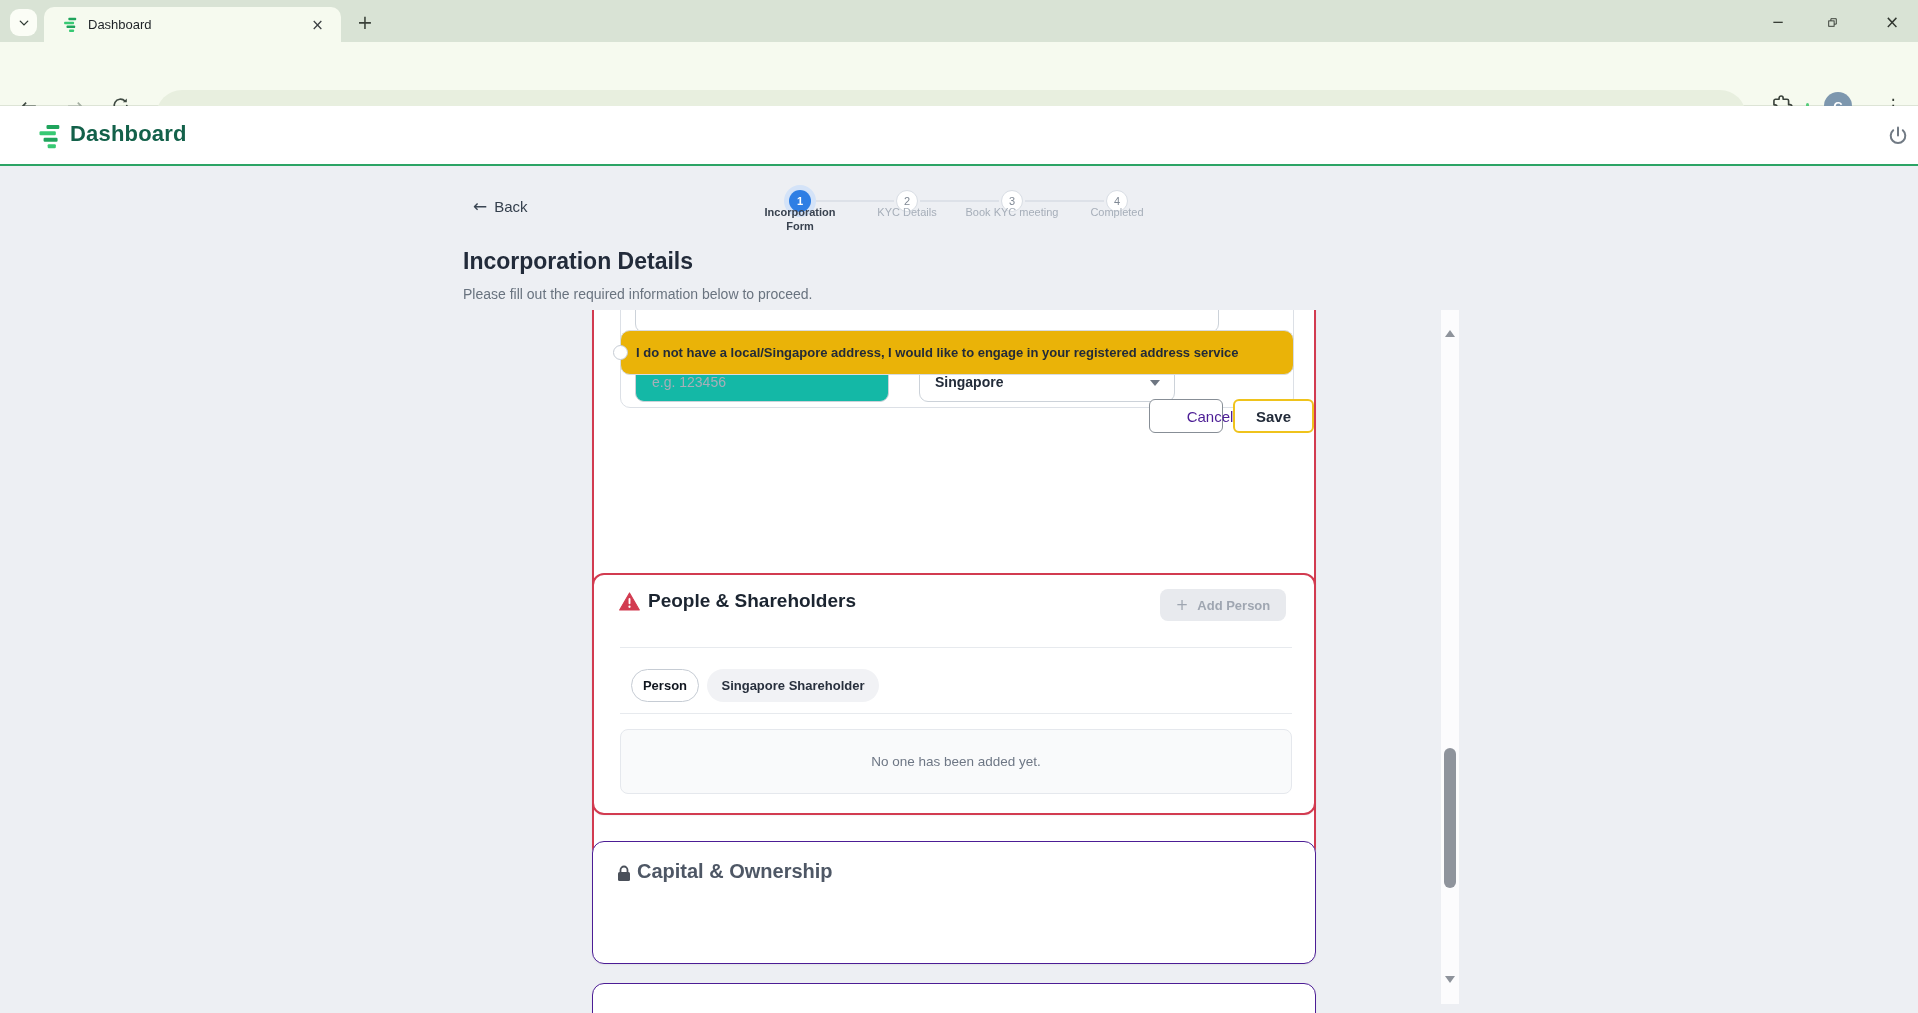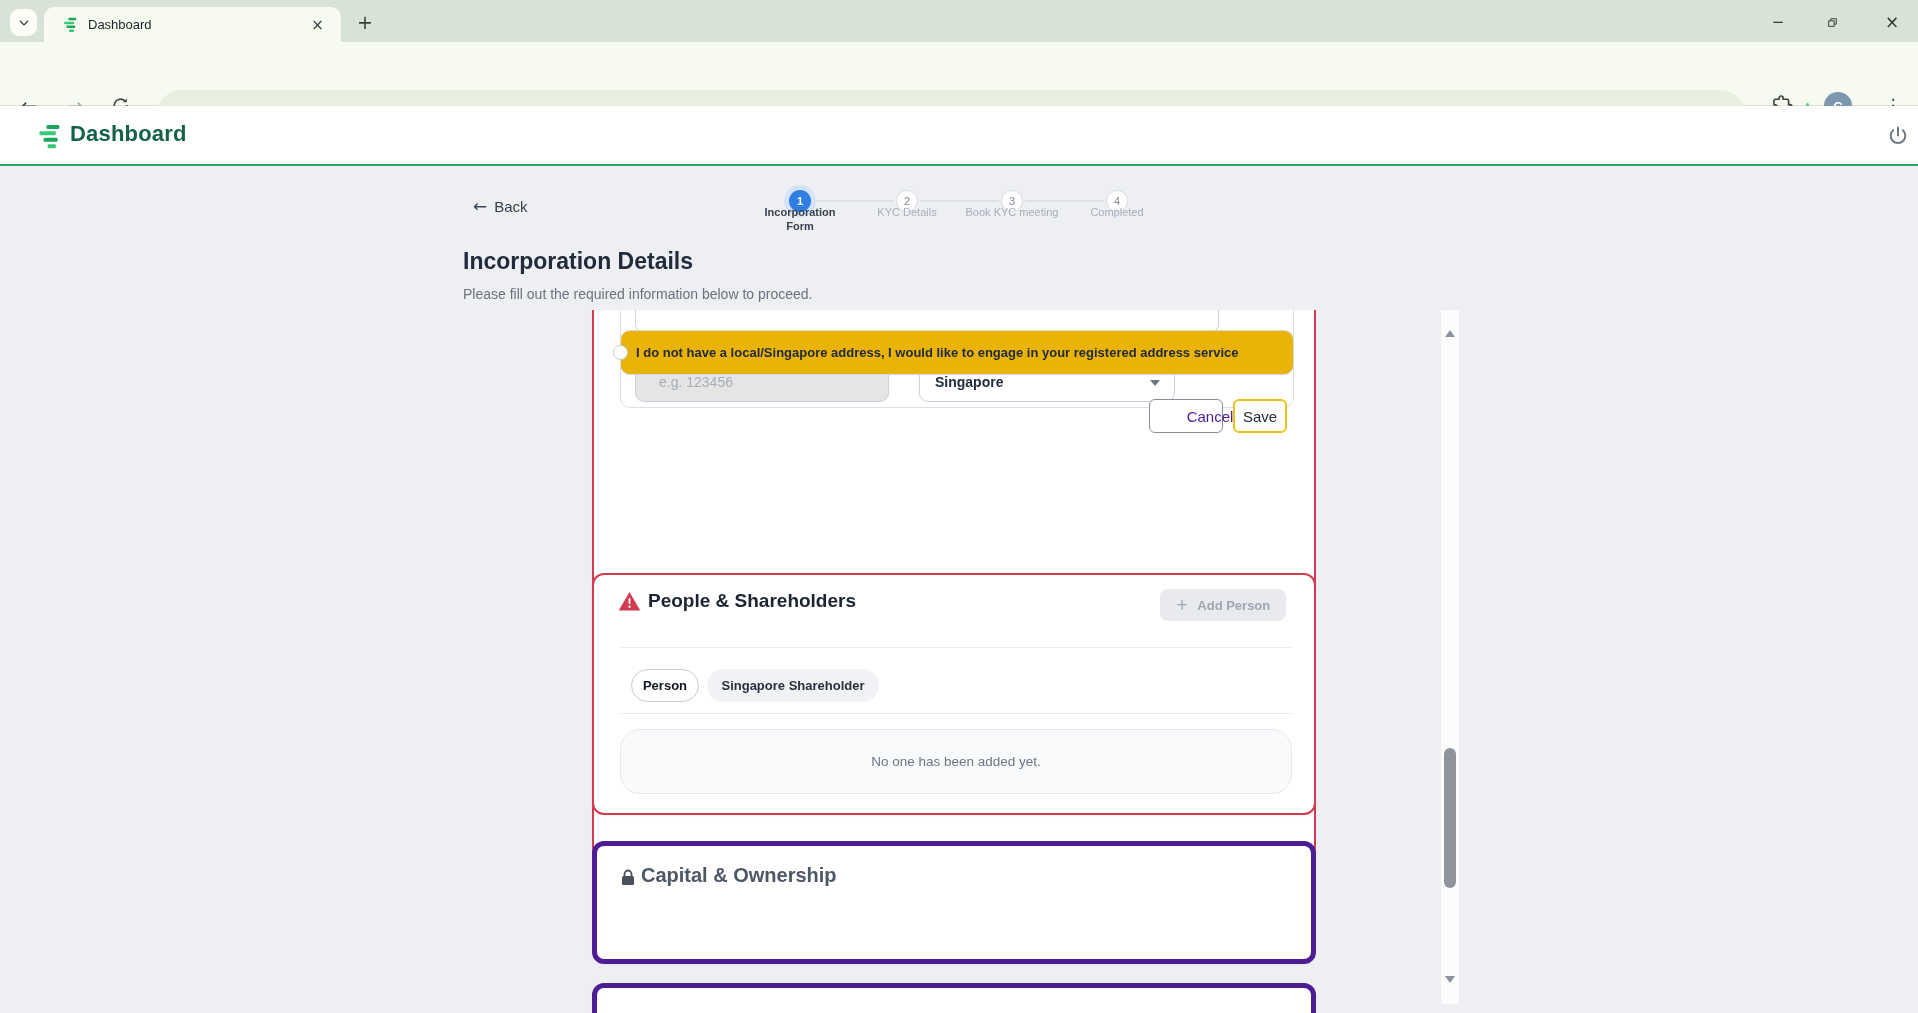--- a/index.html
+++ b/index.html
@@ -54,51 +54,51 @@
   .step-label.active { color:#39424f; font-weight:600; }
 
   #page-title { left:463px; top:248px; font-size:23px; font-weight:600; color:#222b3a; }
   #page-subtitle { left:463px; top:286px; font-size:14px; color:#69737f; }
 
   
   #viewport { left:0; top:310px; width:1918px; height:703px; overflow:hidden; position:absolute; }
 
   .card { position:absolute; left:592px; width:724px; background:#fff; border-radius:12px; box-shadow:0 1px 2px rgba(16,24,40,.05); }
   .card.error { border:2px solid #d23b50; }
-  .card.plain { border:5px solid #4c1d95; }
+  .card.plain { border:1px solid #4c1d95; }
 
   .divider { position:absolute; left:26px; width:672px; height:1px; background:#e7eaee; }
 
   
   #card-address { top:-96px; height:645px; }
   #inner-fieldset { position:absolute; left:26px; top:14px; width:674px; height:178px; border:1px solid #dcе0e6; border:1px solid #dce0e6; border-radius:10px; }
   #cutoff-input { position:absolute; left:14px; top:28px; width:584px; height:74px; border:1px solid #ccd2d9; border-radius:9px; background:#fff; }
   .fld-label { position:absolute; font-size:13px; font-weight:bold; color:#2a3342; }
-  .fld-input { position:absolute; height:41px; border:1px solid #ccd2d9; border-radius:9px; background:#e5e5e5; font-size:14px; padding:0 23px; color:#232c3a; font-family:"Liberation Sans",sans-serif; outline:none; }
+  .fld-input { position:absolute; height:41px; border:1px solid #ccd2d9; border-radius:9px; background:#14b8a6; font-size:14px; padding:0 16px; color:#232c3a; font-family:"Liberation Sans",sans-serif; outline:none; }
   .fld-input::placeholder { color:#a8aeb8; }
   #country-select { position:absolute; height:41px; border:1px solid #ccd2d9; border-radius:9px; background:#fff; display:flex; align-items:center; padding:0 15px; font-size:14px; font-weight:bold; color:#232c3a; }
   .caret-down { position:absolute; right:14px; top:18px; width:0; height:0; border-left:5px solid transparent; border-right:5px solid transparent; border-top:6px solid #6e7682; }
   #notice-box { position:absolute; left:26px; top:114px; width:674px; height:45px; border:1px solid #d7dbe1; border-radius:10px; background:#eab308; display:flex; align-items:center; }
   #notice-check { position:absolute; left:-8px; top:14px; width:15px; height:15px; border:1px solid #c6ccd4; border-radius:50%; background:#fff; }
   #notice-text { margin-left:15px; font-size:13px; font-weight:bold; color:#232b38; }
   .btn { position:absolute; top:183px; height:34px; border-radius:6px; background:#fff; display:flex; align-items:center; justify-content:center; font-size:15px; }
   #btn-cancel { left:555px; width:74px; border:1.5px solid #878e96; color:#4c1d95;padding-left:48px; }
-  #btn-save { left:639px; width:54px; border:2px solid #efc31c; color:#222b39; font-weight:normal; }
+  #btn-save { left:639px; width:81px; border:2px solid #efc31c; color:#222b39; font-weight:bold; }
 
   
   #card-people { top:263px; height:242px; }
   #people-head { position:absolute; left:54px; top:15px; font-size:19px; font-weight:bold; color:#1b2430; }
   #warn-ico { position:absolute; left:25px; top:17px; }
   #add-person-btn { position:absolute; left:566px; top:14px; width:126px; height:32px; background:#e8eaee; border-radius:8px; display:flex; align-items:center; justify-content:center; color:#9fa6b1; }
   #add-person-btn .plus { font-size:15px; margin-right:9px; }
   #add-person-btn .lbl { font-size:13px; font-weight:bold; }
   .pill { position:absolute; top:94px; height:33px; border-radius:17px; display:flex; align-items:center; justify-content:center; font-size:13px; }
   #pill-person { left:37px; width:68px; background:#fff; border:1.5px solid #c6ccd4; font-weight:bold; color:#10161f; }
   #pill-corp { left:113px; width:172px; background:#f1f2f5; font-weight:600; color:#28303d; }
-  #empty-box { position:absolute; left:26px; top:154px; width:672px; height:65px; background:#f9fafb; border:1px solid #e5e8ed; border-radius:20px; display:flex; align-items:center; justify-content:center; font-size:13.5px; color:#6e7785; }
+  #empty-box { position:absolute; left:26px; top:154px; width:672px; height:65px; background:#f9fafb; border:1px solid #e5e8ed; border-radius:8px; display:flex; align-items:center; justify-content:center; font-size:13.5px; color:#6e7785; }
 
   
   #card-capital { top:531px; height:123px; }
   #capital-head { position:absolute; left:44px; top:18px; font-size:20px; font-weight:600; color:#4e5765; }
   #lock-ico { position:absolute; left:24px; top:23px; }
   #capital-msg { position:absolute; left:26px; top:64px; width:672px; text-align:center; font-size:13.5px; color:#6d7684; }
 
   
   #card-next { top:673px; height:80px; }
 

